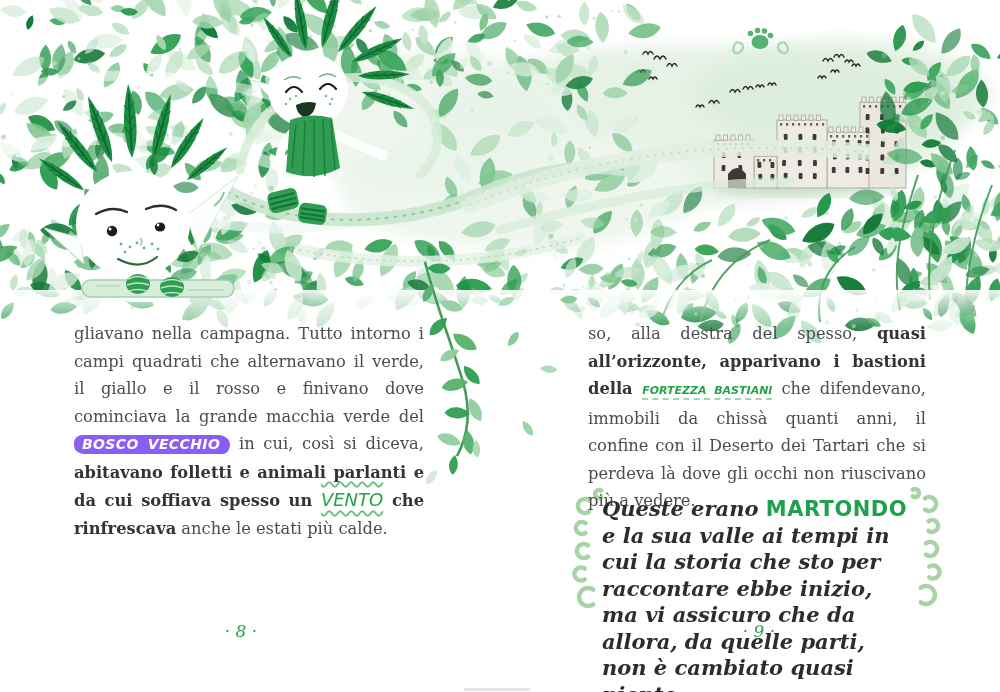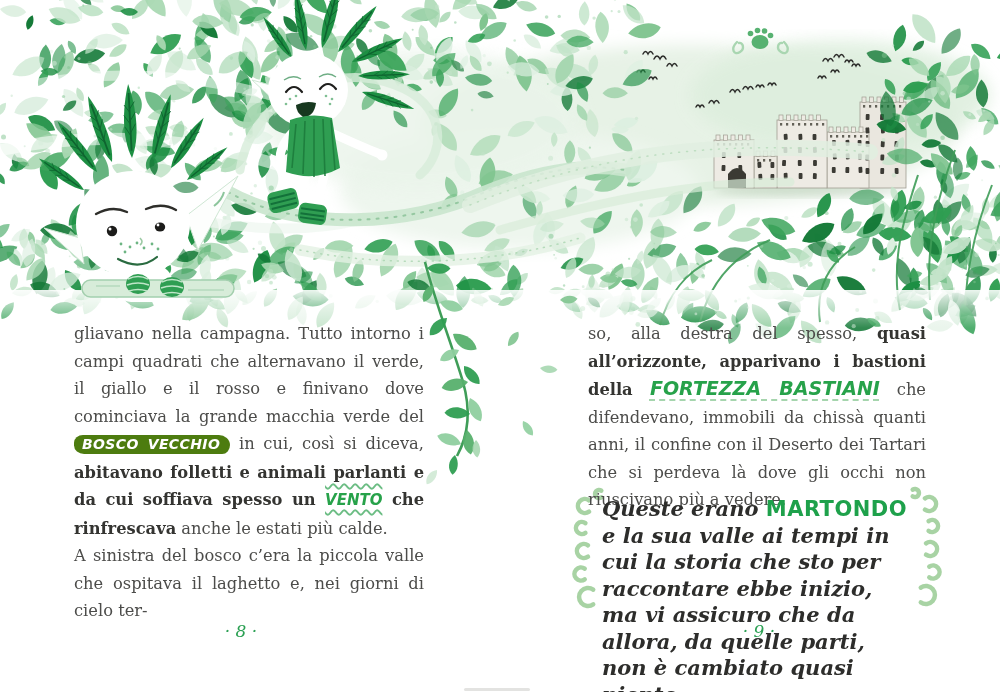--- a/index.html
+++ b/index.html
@@ -13,36 +13,36 @@
     position:absolute;
     font-size:16.3px;line-height:27.5px;color:#4c4c4a;
     text-align:justify;z-index:2;
   }
   .text-col p{margin:0;}
   #left-col{left:74px;top:320px;width:350px;}
   #right-col{left:588px;top:320px;width:338px;}
   .seg-normal{color:#4c4c4a;margin-top:28px;}
   .seg-bold{font-weight:bold;color:#343431;}
   .seg-badge{
-    background:#4d7c0f;color:#ffffff;
+    background:#8b5cf6;color:#ffffff;
     font-family:"DejaVu Sans", sans-serif;font-style:italic;font-weight:bold;
     text-transform:uppercase;font-size:14px;letter-spacing:.4px;
     padding:1px 10px 2px 8px;
     border-radius:16px 20px 14px 18px / 14px 18px 16px 15px;
     white-space:nowrap;
   }
   .seg-wavy{
     color:#27a24a;font-family:"DejaVu Sans", sans-serif;
-    font-style:italic;font-weight:bold;text-transform:uppercase;font-size:15px;
+    font-style:italic;font-weight:normal;text-transform:uppercase;font-size:18px;
     text-decoration:underline overline wavy #6cbd84;
     text-decoration-thickness:1.5px;text-underline-offset:4px;
   }
   .seg-dashed{
     color:#27a24a;font-family:"DejaVu Sans", sans-serif;
-    font-style:italic;font-weight:bold;text-transform:uppercase;font-size:19px;
+    font-style:italic;font-weight:bold;text-transform:uppercase;font-size:11px;
     text-decoration:underline dashed #a5d5ad;
     text-decoration-thickness:2px;text-underline-offset:4px;
   }
   #callout{
     position:absolute;left:602px;top:496px;width:310px;z-index:2;
     text-align:left;font-size:21px;line-height:26.5px;
   }
   .seg-script{
     font-family:"DejaVu Serif", serif;font-style:italic;font-weight:600;color:#2d2d2b;
   }
@@ -1286,21 +1286,20 @@
       <path d="M 928.6 530.9 A 6 6 0 1 0 928.6 521.1" stroke="#a8d3a4" stroke-width="4.5" fill="none" stroke-linecap="round"></path>
       <path d="M 926.0 554.7 A 7 7 0 1 0 926.0 543.3" stroke="#a8d3a4" stroke-width="4.5" fill="none" stroke-linecap="round"></path>
       <path d="M 929.3 577.3 A 6.5 6.5 0 1 0 929.3 566.7" stroke="#a8d3a4" stroke-width="4.5" fill="none" stroke-linecap="round"></path>
       <path d="M 920.8 602.4 A 9 9 0 1 0 920.8 587.6" stroke="#a8d3a4" stroke-width="4.5" fill="none" stroke-linecap="round"></path>
       <path d="M 912.7 496.3 A 4 4 0 1 0 912.7 489.7" stroke="#a8d3a4" stroke-width="4.5" fill="none" stroke-linecap="round"></path>
     </g>
 </svg>
 
 <div class="text-col" id="left-col">
   <p><span class="seg-normal">gliavano nella campagna. Tutto intorno i campi quadrati che alternavano il verde, il giallo e il rosso e finivano dove cominciava la grande macchia verde del </span><span class="seg-badge">Bosco Vecchio</span><span class="seg-normal"> in cui, così si diceva, </span><span class="seg-bold">abitavano folletti e animali parlanti e da cui soffiava spesso un </span><span class="seg-wavy">vento</span><span class="seg-bold"> che rinfrescava</span><span class="seg-normal"> anche le estati più calde.</span></p>
-  <p><span class="seg-normal">A sinistra del bosco c’era la piccola valle che ospitava il laghetto e, nei giorni di cielo ter-</span></p>
 </div>
 
 <div class="text-col" id="right-col">
   <p><span class="seg-normal">so, alla destra del spesso, </span><span class="seg-bold">quasi all’orizzonte, apparivano i bastioni della </span><span class="seg-dashed">Fortezza Bastiani</span><span class="seg-normal"> che difendevano, immobili da chissà quanti anni, il confine con il Deserto dei Tartari che si perdeva là dove gli occhi non riuscivano più a vedere.</span></p>
 </div>
 
 <div id="callout"><span class="seg-script">Queste erano </span><span class="seg-script-green">MARTONDO</span><span class="seg-script"> e la sua valle ai tempi in cui la storia che sto per raccontare ebbe inizio, ma vi assicuro che da allora, da quelle parti, non è cambiato quasi niente.</span></div>
 
 <div class="page-num" id="page-num-left">· 8 ·</div>
 <div class="page-num" id="page-num-right">· 9 ·</div>

